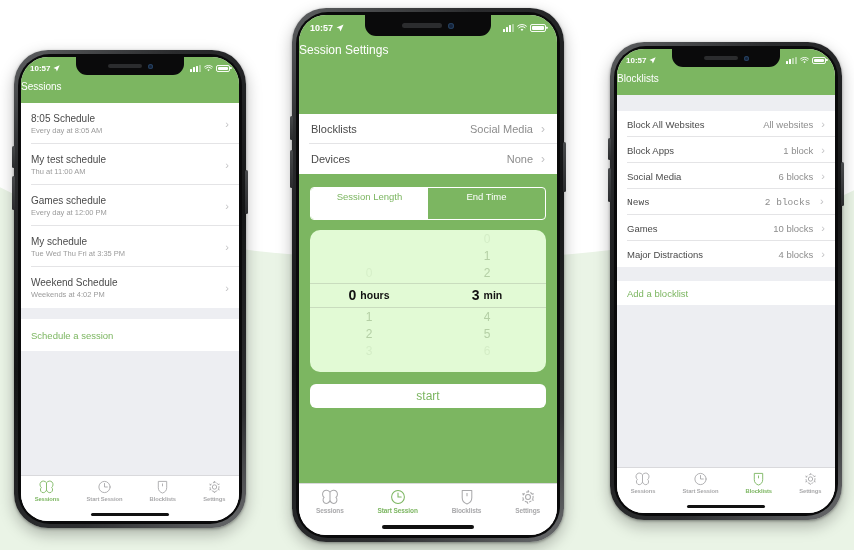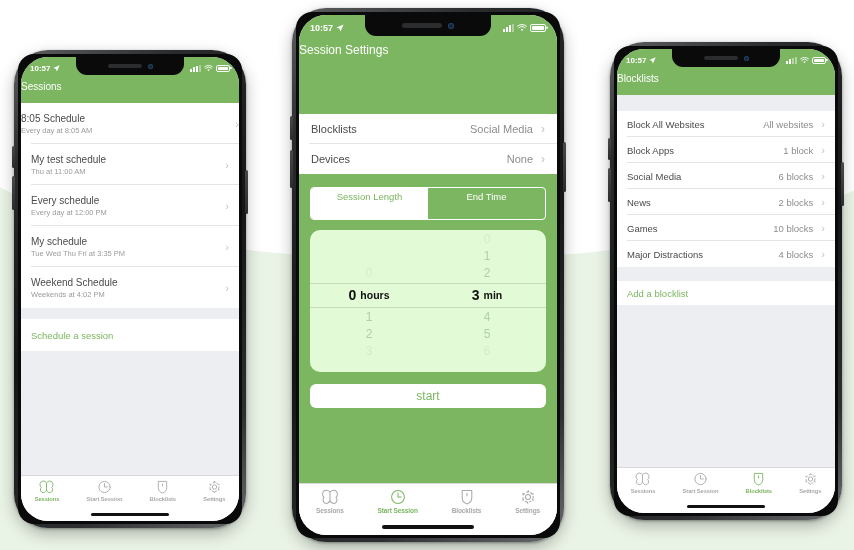--- a/index.html
+++ b/index.html
@@ -24,21 +24,21 @@
   
   .phone {
     position: absolute; z-index: 2;
     border-radius: 34px;
     background: linear-gradient(145deg,#5f6163 0%, #2a2b2d 18%, #141516 50%, #2e2f31 82%, #6a6c6e 100%);
     padding: 4px;
     box-shadow: 0 6px 16px rgba(0,0,0,0.28), 0 1px 3px rgba(0,0,0,0.35);
   }
   .phone .bezel {
     width: 100%; height: 100%;
-    border-radius: 16px;
+    border-radius: 32px;
     background: #0a0a0b;
     padding: 3px;
   }
   .screen {
     position: relative; width: 100%; height: 100%;
     border-radius: 27px; overflow: hidden;
     background: #ffffff;
     display: flex; flex-direction: column;
   }
   .notch {
@@ -156,39 +156,39 @@
               <span class="fill"></span>
             </span>
         </div>
       </div>
       <div class="navbar greenpane" style="height:24px; padding-top:2px;">
         <span class="navtitle" style="font-size:10px;">Sessions</span>
       </div>
 
       <div class="content" style="background:#edeef2;">
         <div class="list">
-          <div class="row" style="height:41px; padding:0 0;">
+          <div class="row" style="height:41px; padding:0 10px;">
             <div class="texts">
               <span class="title" style="font-size:10px;">8:05 Schedule</span>
               <span class="sub" style="font-size:7.5px; margin-top:2px;">Every day at 8:05 AM</span>
             </div>
             <span class="chev" style="font-size:11px;">›</span>
             <div class="sep"></div>
           </div>
           <div class="row" style="height:41px; padding:0 10px;">
             <div class="texts">
               <span class="title" style="font-size:10px;">My test schedule</span>
               <span class="sub" style="font-size:7.5px; margin-top:2px;">Thu at 11:00 AM</span>
             </div>
             <span class="chev" style="font-size:11px;">›</span>
             <div class="sep"></div>
           </div>
           <div class="row" style="height:41px; padding:0 10px;">
             <div class="texts">
-              <span class="title" style="font-size:10px;">Every schedule</span>
+              <span class="title" style="font-size:10px;">Games schedule</span>
               <span class="sub" style="font-size:7.5px; margin-top:2px;">Every day at 12:00 PM</span>
             </div>
             <span class="chev" style="font-size:11px;">›</span>
             <div class="sep"></div>
           </div>
           <div class="row" style="height:41px; padding:0 10px;">
             <div class="texts">
               <span class="title" style="font-size:10px;">My schedule</span>
               <span class="sub" style="font-size:7.5px; margin-top:2px;">Tue Wed Thu Fri at 3:35 PM</span>
             </div>
@@ -458,21 +458,21 @@
             <span class="val" style="font-size:9.5px;">1 block</span>
             <span class="chev" style="font-size:11px;">›</span>
             <div class="sep"></div>
           </div>
           <div class="row" style="height:26px; padding:0 10px;">
             <span class="title" style="font-size:9.5px;">Social Media</span>
             <span class="val" style="font-size:9.5px;">6 blocks</span>
             <span class="chev" style="font-size:11px;">›</span>
             <div class="sep"></div>
           </div>
-          <div class="row" style="height:26px; padding:0 10px;">
+          <div class="row" style="height:26px; padding:0 10px;font-family:Liberation Mono, monospace;">
             <span class="title" style="font-size:9.5px;">News</span>
             <span class="val" style="font-size:9.5px;">2 blocks</span>
             <span class="chev" style="font-size:11px;">›</span>
             <div class="sep"></div>
           </div>
           <div class="row" style="height:26px; padding:0 10px;">
             <span class="title" style="font-size:9.5px;">Games</span>
             <span class="val" style="font-size:9.5px;">10 blocks</span>
             <span class="chev" style="font-size:11px;">›</span>
             <div class="sep"></div>

